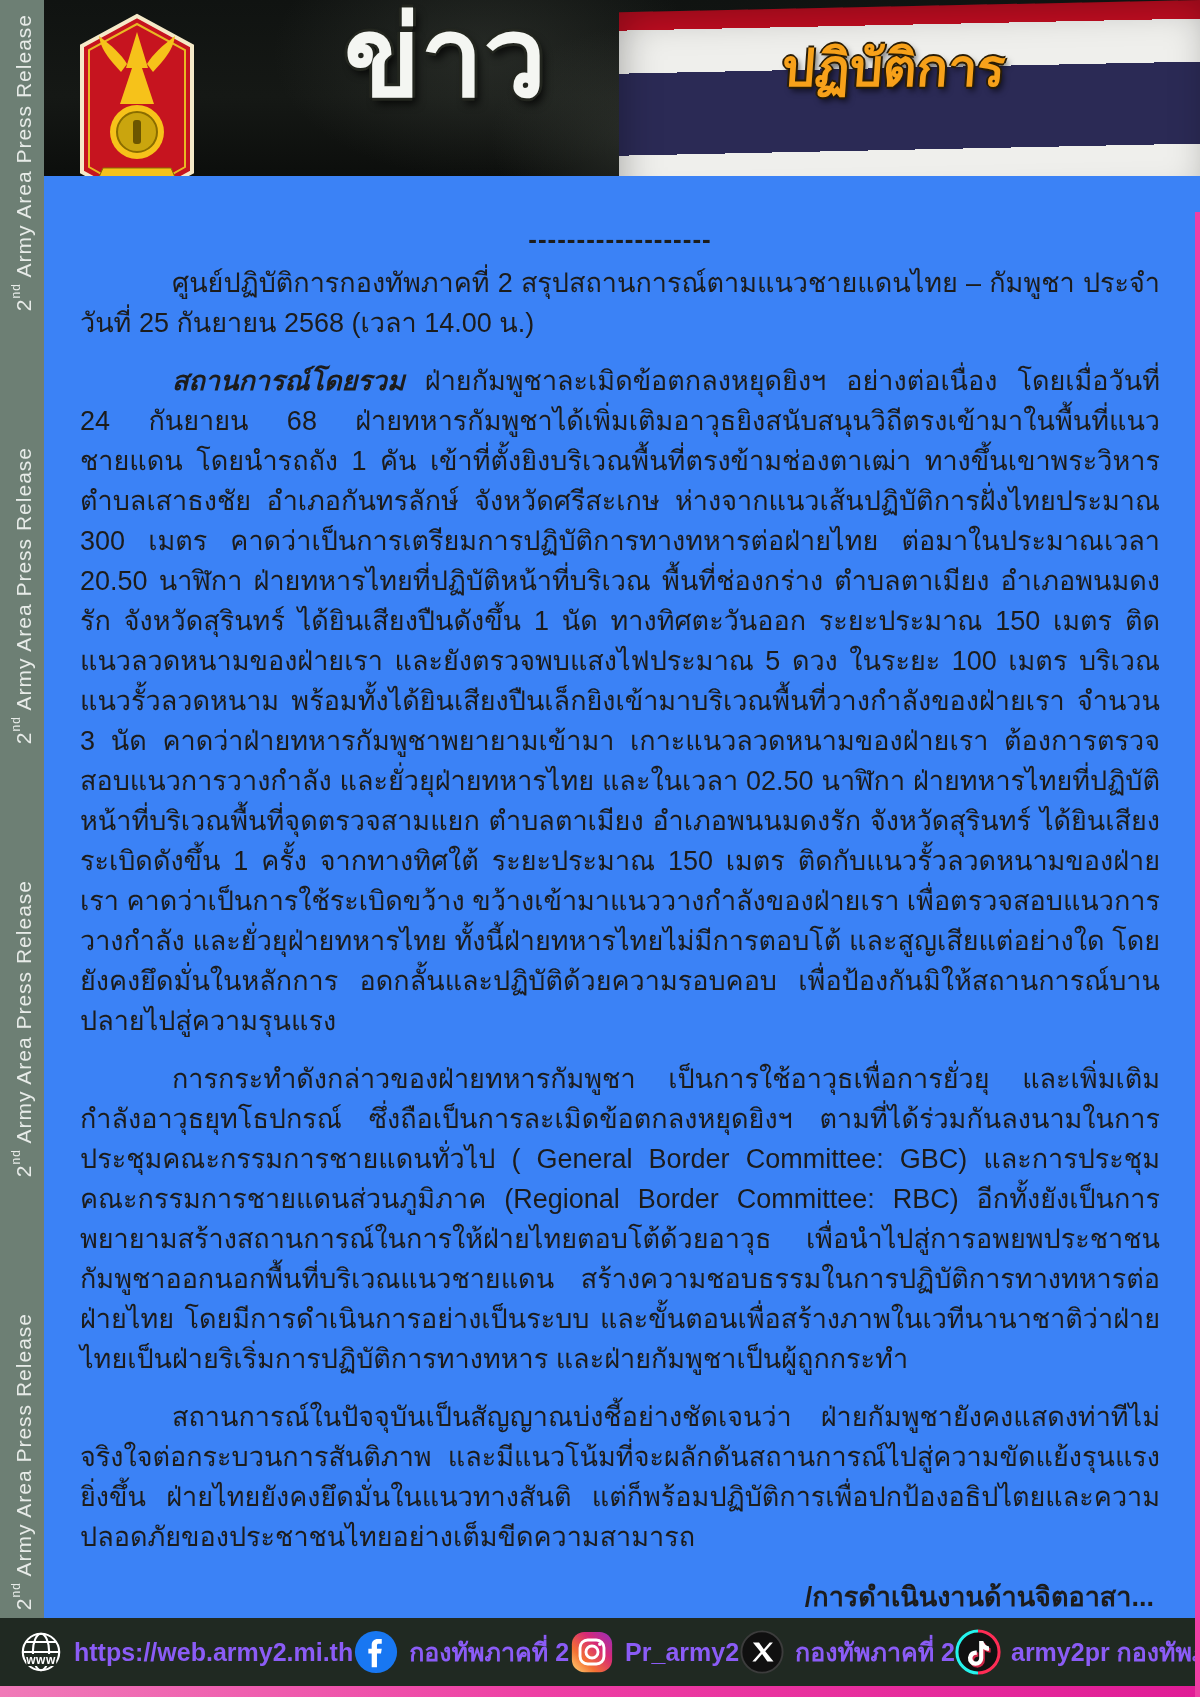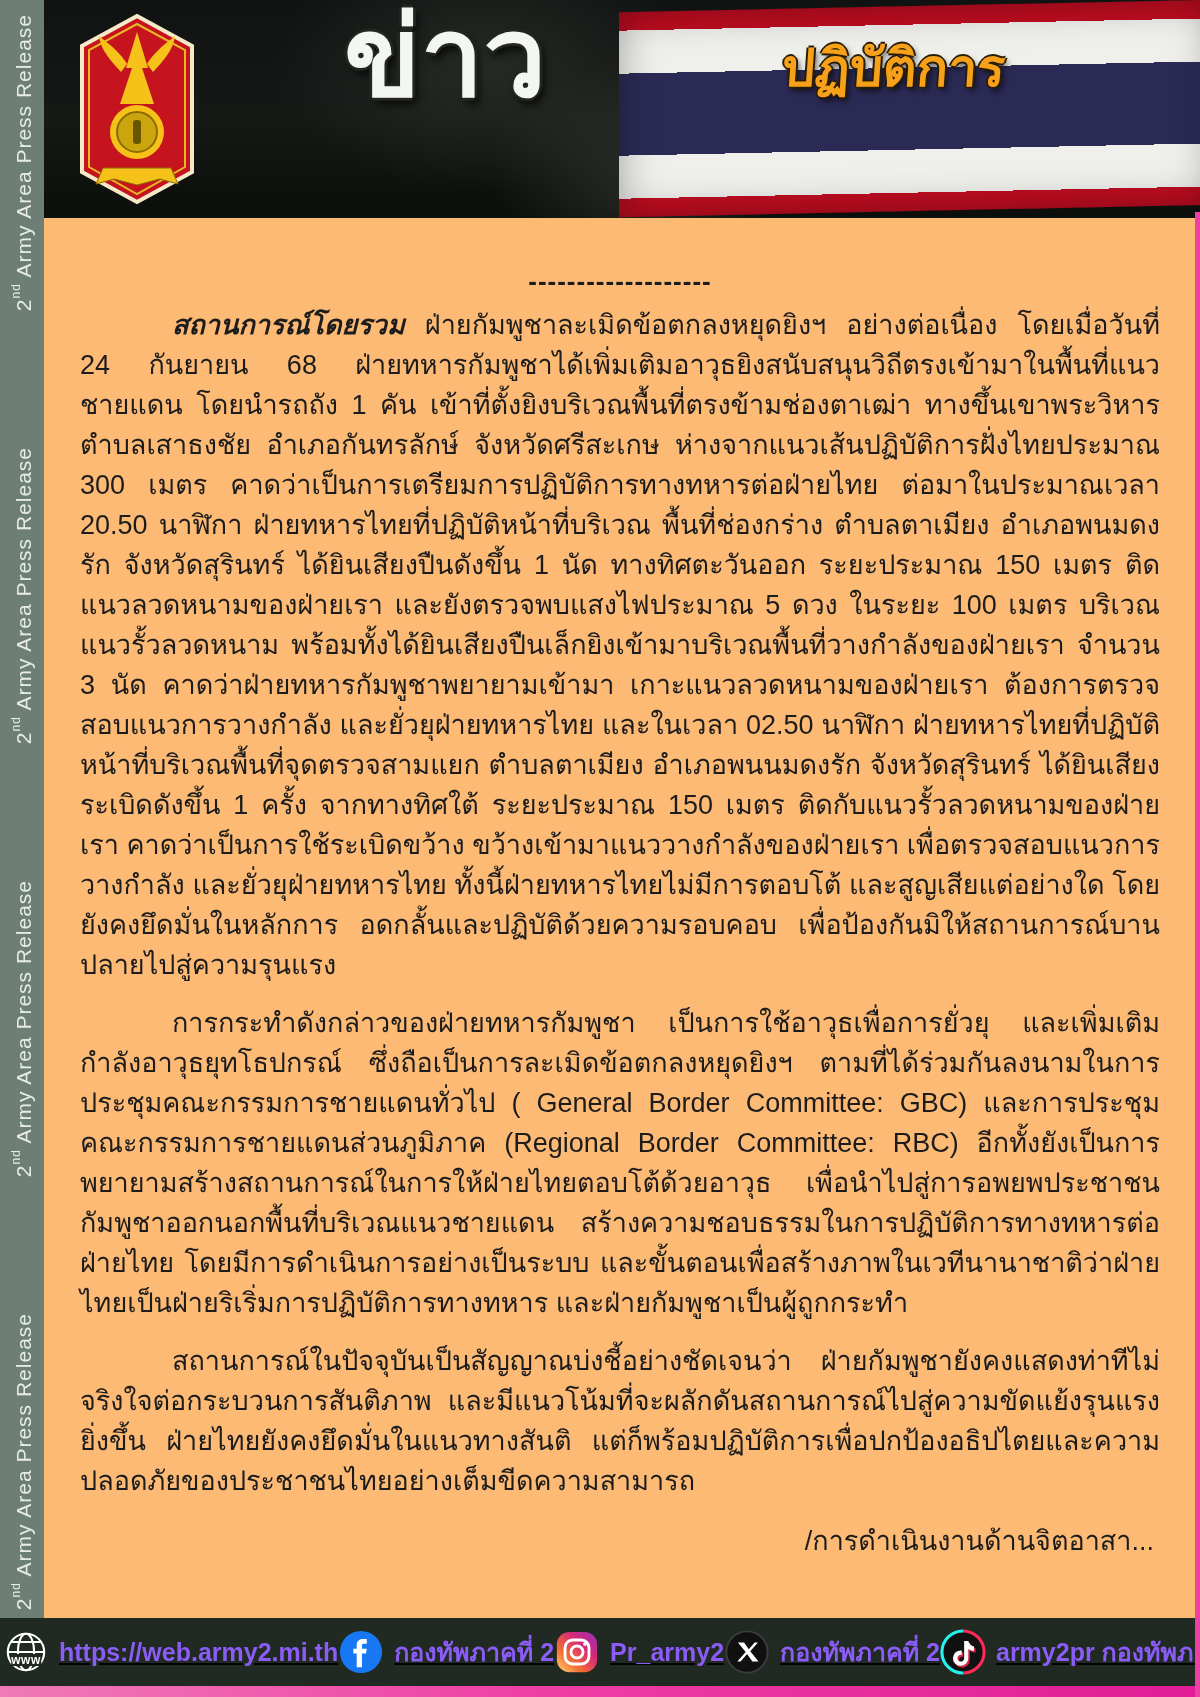--- a/index.html
+++ b/index.html
@@ -15,21 +15,21 @@
     display:flex; flex-direction:column; justify-content:space-between; align-items:center;
     padding:14px 0 8px 0;
   }
   .wm {
     writing-mode:vertical-rl; transform:rotate(180deg);
     white-space:nowrap; color:#e7ebe8; font-size:21px; letter-spacing:1px;
   }
   .wm sup { font-size:12px; }
 
   
-  .main { flex:1; display:flex; flex-direction:column; background:#fdba74; position:relative; }
+  .main { flex:1; display:flex; flex-direction:column; background:#3b82f6; position:relative; }
 
   
   .hd {
     position:relative; height:218px; overflow:hidden;
     background:
       radial-gradient(ellipse 220px 160px at 52% 78%, rgba(60,65,58,.55), rgba(0,0,0,0) 70%),
       radial-gradient(ellipse 300px 180px at 38% 30%, rgba(75,80,72,.35), rgba(0,0,0,0) 70%),
       linear-gradient(180deg,#101311 0%, #151815 55%, #0c0e0c 100%);
   }
   .flag {
@@ -57,26 +57,26 @@
 
   
   .doc { flex:1; padding:34px 40px 0 36px; color:#1c1c1c; }
   .doc-title { text-align:center; font-weight:bold; font-size:29px; line-height:50px; }
   .separator { text-align:center; font-weight:bold; font-size:26px; letter-spacing:1px; margin:14px 0 8px 0; color:#1c1c1c; }
   .doc p.par {
     font-size:27px; line-height:40px; text-align:justify; text-indent:92px;
     margin-bottom:18px;
   }
   .doc p.par b { font-weight:bold;font-style:italic; }
-  .cont-note { text-align:right; font-size:27px; padding-right:6px; margin-top:6px; }
+  .cont-note { text-align:right; font-size:27px; padding-right:6px; margin-top:6px;font-weight:bold; }
 
   
   .footer {
     height:68px; background:#202922; display:flex; align-items:center;
-    justify-content:space-evenly; padding:0 3px; position:relative; z-index:2;text-decoration:underline;
+    justify-content:space-evenly; padding:0 18px; position:relative; z-index:2;
   }
   .flink { display:flex; align-items:center; gap:10px; cursor:pointer; }
   .flink .lbl { color:#8b5cf6; font-weight:bold; font-size:25px; white-space:nowrap; }
   .ic { width:46px; height:46px; display:block; }
   .globe-wrap { position:relative; width:46px; height:46px; }
   .globe-www {
     position:absolute; left:50%; bottom:9px; transform:translateX(-50%);
     color:#fff; background:#202922; font-size:12px; font-weight:bold; line-height:12px; letter-spacing:.5px;
   }
 
@@ -119,20 +119,21 @@
         <div class="hd-op-label">ปฏิบัติการ</div>
 
       </div>
 
       <div class="doc">
         <div class="doc-title">
         </div>
 
         <div class="separator">-------------------</div>
 
+        <p class="par"><b></b><span>ศูนย์ปฏิบัติการกองทัพภาคที่ 2 สรุปสถานการณ์ตามแนวชายแดนไทย – กัมพูชา ประจำวันที่ 25 กันยายน 2568 (เวลา 14.00 น.)</span></p>
 
         <p class="par"><b>สถานการณ์โดยรวม</b><span> ฝ่ายกัมพูชาละเมิดข้อตกลงหยุดยิงฯ อย่างต่อเนื่อง โดยเมื่อวันที่ 24 กันยายน 68 ฝ่ายทหารกัมพูชาได้เพิ่มเติมอาวุธยิงสนับสนุนวิถีตรงเข้ามาในพื้นที่แนวชายแดน โดยนำรถถัง 1 คัน เข้าที่ตั้งยิงบริเวณพื้นที่ตรงข้ามช่องตาเฒ่า ทางขึ้นเขาพระวิหาร ตำบลเสาธงชัย อำเภอกันทรลักษ์ จังหวัดศรีสะเกษ ห่างจากแนวเส้นปฏิบัติการฝั่งไทยประมาณ 300 เมตร คาดว่าเป็นการเตรียมการปฏิบัติการทางทหารต่อฝ่ายไทย ต่อมาในประมาณเวลา 20.50 นาฬิกา ฝ่ายทหารไทยที่ปฏิบัติหน้าที่บริเวณ พื้นที่ช่องกร่าง ตำบลตาเมียง อำเภอพนมดงรัก จังหวัดสุรินทร์ ได้ยินเสียงปืนดังขึ้น 1 นัด ทางทิศตะวันออก ระยะประมาณ 150 เมตร ติดแนวลวดหนามของฝ่ายเรา และยังตรวจพบแสงไฟประมาณ 5 ดวง ในระยะ 100 เมตร บริเวณแนวรั้วลวดหนาม พร้อมทั้งได้ยินเสียงปืนเล็กยิงเข้ามาบริเวณพื้นที่วางกำลังของฝ่ายเรา จำนวน 3 นัด คาดว่าฝ่ายทหารกัมพูชาพยายามเข้ามา เกาะแนวลวดหนามของฝ่ายเรา ต้องการตรวจสอบแนวการวางกำลัง และยั่วยุฝ่ายทหารไทย และในเวลา 02.50 นาฬิกา ฝ่ายทหารไทยที่ปฏิบัติหน้าที่บริเวณพื้นที่จุดตรวจสามแยก ตำบลตาเมียง อำเภอพนนมดงรัก จังหวัดสุรินทร์ ได้ยินเสียงระเบิดดังขึ้น 1 ครั้ง จากทางทิศใต้ ระยะประมาณ 150 เมตร ติดกับแนวรั้วลวดหนามของฝ่ายเรา คาดว่าเป็นการใช้ระเบิดขว้าง ขว้างเข้ามาแนววางกำลังของฝ่ายเรา เพื่อตรวจสอบแนวการวางกำลัง และยั่วยุฝ่ายทหารไทย ทั้งนี้ฝ่ายทหารไทยไม่มีการตอบโต้ และสูญเสียแต่อย่างใด โดยยังคงยึดมั่นในหลักการ อดกลั้นและปฏิบัติด้วยความรอบคอบ เพื่อป้องกันมิให้สถานการณ์บานปลายไปสู่ความรุนแรง</span></p>
 
         <p class="par"><b></b><span>การกระทำดังกล่าวของฝ่ายทหารกัมพูชา เป็นการใช้อาวุธเพื่อการยั่วยุ และเพิ่มเติมกำลังอาวุธยุทโธปกรณ์ ซึ่งถือเป็นการละเมิดข้อตกลงหยุดยิงฯ ตามที่ได้ร่วมกันลงนามในการประชุมคณะกรรมการชายแดนทั่วไป ( General Border Committee: GBC) และการประชุมคณะกรรมการชายแดนส่วนภูมิภาค (Regional Border Committee: RBC) อีกทั้งยังเป็นการพยายามสร้างสถานการณ์ในการให้ฝ่ายไทยตอบโต้ด้วยอาวุธ เพื่อนำไปสู่การอพยพประชาชนกัมพูชาออกนอกพื้นที่บริเวณแนวชายแดน สร้างความชอบธรรมในการปฏิบัติการทางทหารต่อฝ่ายไทย โดยมีการดำเนินการอย่างเป็นระบบ และขั้นตอนเพื่อสร้างภาพในเวทีนานาชาติว่าฝ่ายไทยเป็นฝ่ายริเริ่มการปฏิบัติการทางทหาร และฝ่ายกัมพูชาเป็นผู้ถูกกระทำ</span></p>
 
         <p class="par"><b></b><span>สถานการณ์ในปัจจุบันเป็นสัญญาณบ่งชี้อย่างชัดเจนว่า ฝ่ายกัมพูชายังคงแสดงท่าทีไม่จริงใจต่อกระบวนการสันติภาพ และมีแนวโน้มที่จะผลักดันสถานการณ์ไปสู่ความขัดแย้งรุนแรงยิ่งขึ้น ฝ่ายไทยยังคงยึดมั่นในแนวทางสันติ แต่ก็พร้อมปฏิบัติการเพื่อปกป้องอธิปไตยและความปลอดภัยของประชาชนไทยอย่างเต็มขีดความสามารถ</span></p>
 
         <div class="cont-note">/การดำเนินงานด้านจิตอาสา...</div>
       </div>
 

